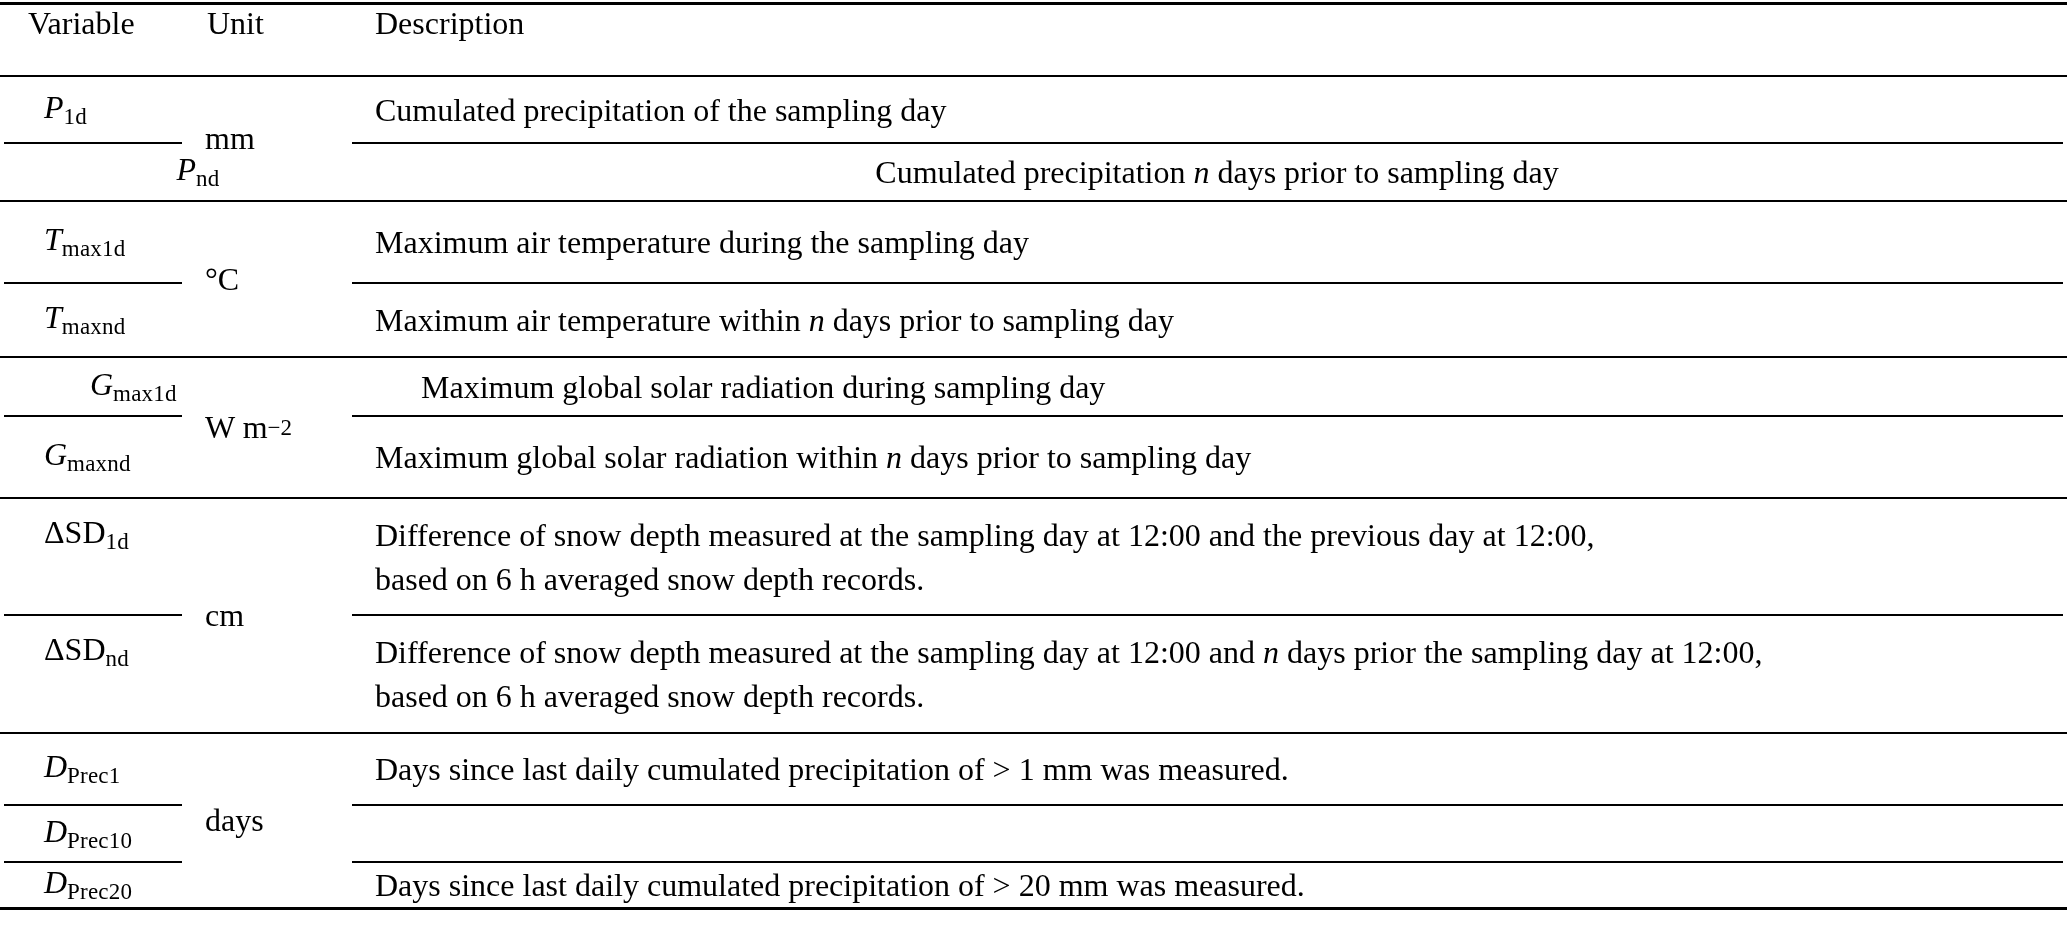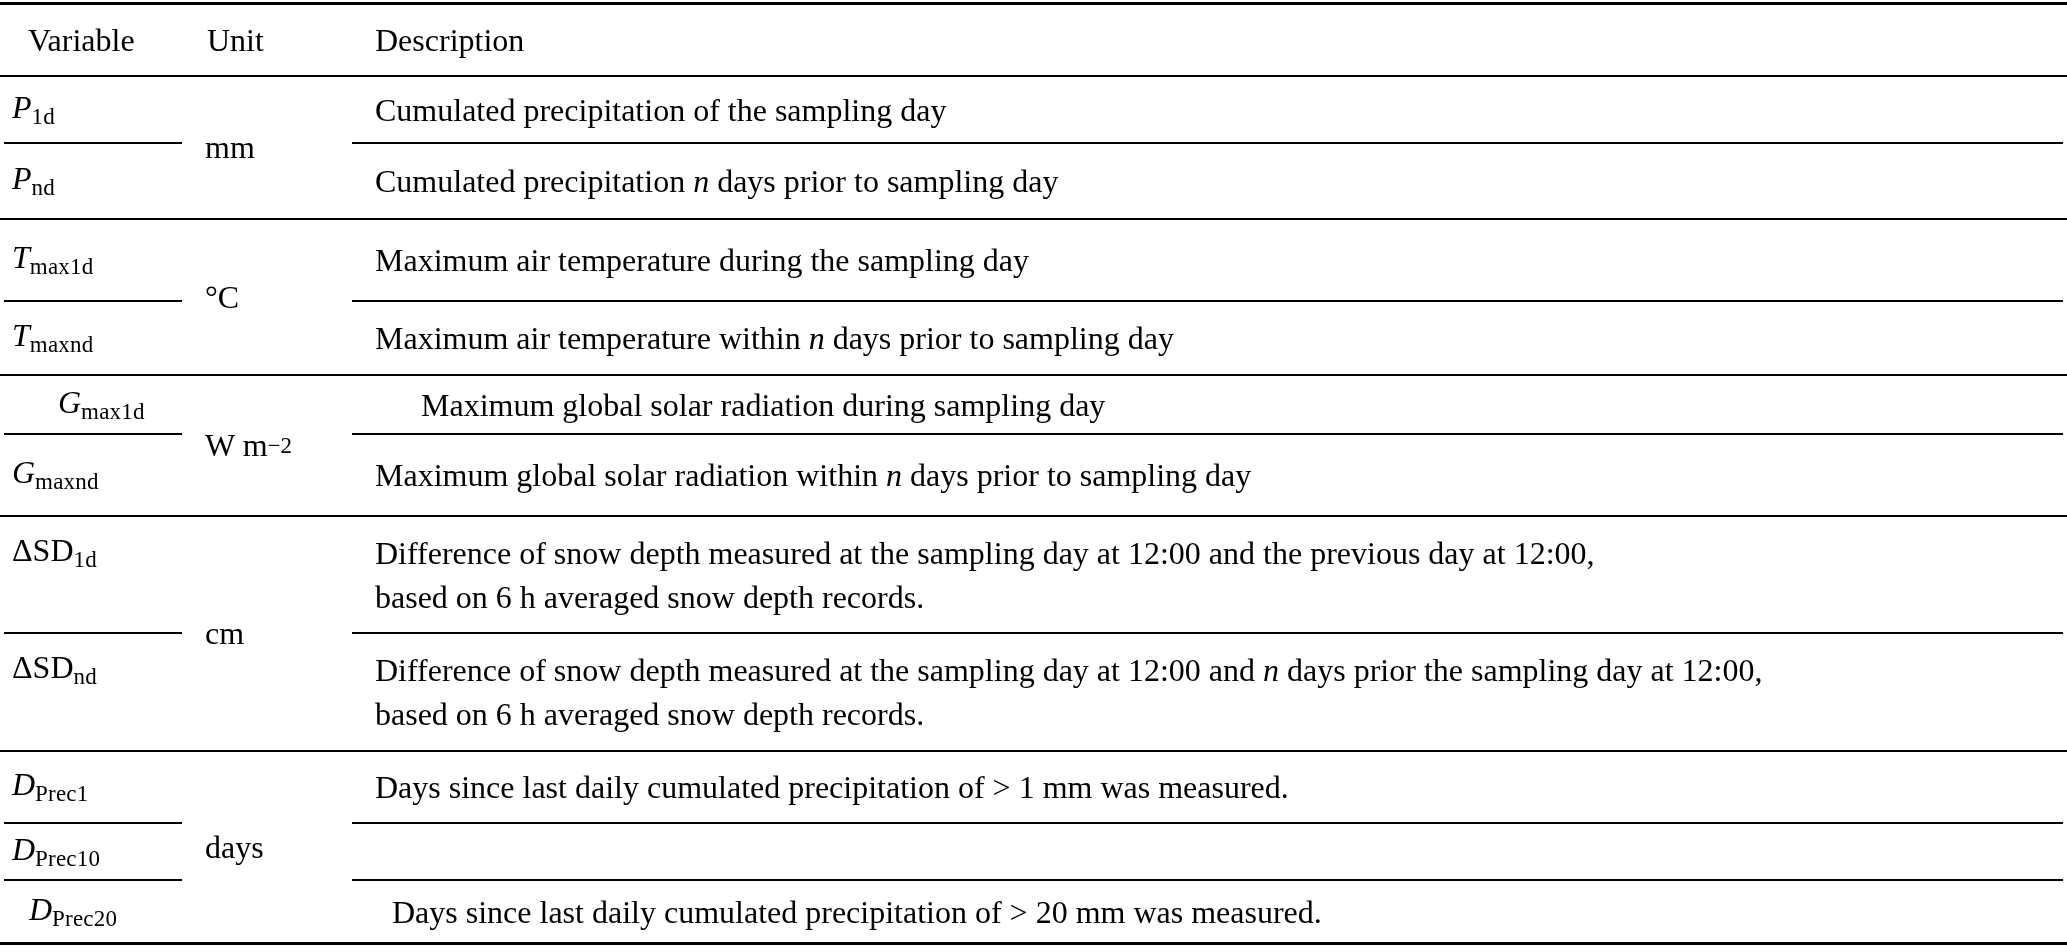--- a/index.html
+++ b/index.html
@@ -6,41 +6,41 @@
   body{
     width:2067px;height:952px;background:#ffffff;color:#000000;
     font-family:"Liberation Serif","DejaVu Serif",serif;
     font-size:32px;overflow:hidden;
   }
   .table{margin-top:2px;border-top:3px solid #000;}
   .it{font-style:italic;}
   .sub{font-size:23px;vertical-align:-0.27em;letter-spacing:0.2px;}
   .sup{font-size:23px;vertical-align:0.48em;}
   
-  .header{display:flex;align-items:center;height:70px;border-bottom:2.5px solid #000;}
+  .header{display:flex;height:70px;border-bottom:2.5px solid #000;}
   .c-var{flex:0 0 179px;padding-left:28px;box-sizing:border-box;}
   .c-unit{flex:0 0 173px;padding-left:28px;box-sizing:border-box;}
   .c-desc{flex:1;padding-left:23px;box-sizing:border-box;}
   
   .section{position:relative;border-bottom:2.5px solid #000;}
   .section:last-child{border-bottom:3px solid #000;}
   .srow{display:flex;align-items:center;}
-  .vcell{flex:0 0 352px;padding-left:12px;box-sizing:border-box;}
+  .vcell{flex:0 0 352px;padding-left:44px;box-sizing:border-box;}
   .dcell{flex:1;padding-left:23px;padding-right:8px;box-sizing:border-box;line-height:44px;}
   .unit{position:absolute;left:205px;top:0;bottom:0;display:flex;align-items:center;z-index:2;}
   .rulerow{display:flex;height:2px;}
   .seg-left{width:178px;margin-left:4px;background:#000;}
   .seg-gap{width:170px;}
   .seg-right{flex:1;margin-right:4px;background:#000;}
   
-  .sec-p  .r0{height:65px;}  .sec-p  .r1{height:74px;}
+  .sec-p  .r0{height:65px;}  .sec-p  .r1{height:56px;text-align:center;}
   .sec-t  .r0{height:80px;}  .sec-t  .r1{height:72px;}
   .sec-g  .r0{height:57px;margin-left:46px;}  .sec-g  .r1{height:80px;}
   .sec-sd .r0{height:115px;} .sec-sd .r1{height:116px;}
-  .sec-d  .r0{height:70px;}  .sec-d  .r1{height:55px;} .sec-d .r2{height:61px;margin-left:17px;}
+  .sec-d  .r0{height:70px;}  .sec-d  .r1{height:55px;} .sec-d .r2{height:44px;}
   .sec-sd .vcell{align-self:flex-start;padding-top:15px;}
 </style>
 </head>
 <body>
 
 <div class="table">
   <div class="header">
     <div class="c-var">Variable</div>
     <div class="c-unit">Unit</div>
     <div class="c-desc">Description</div>

